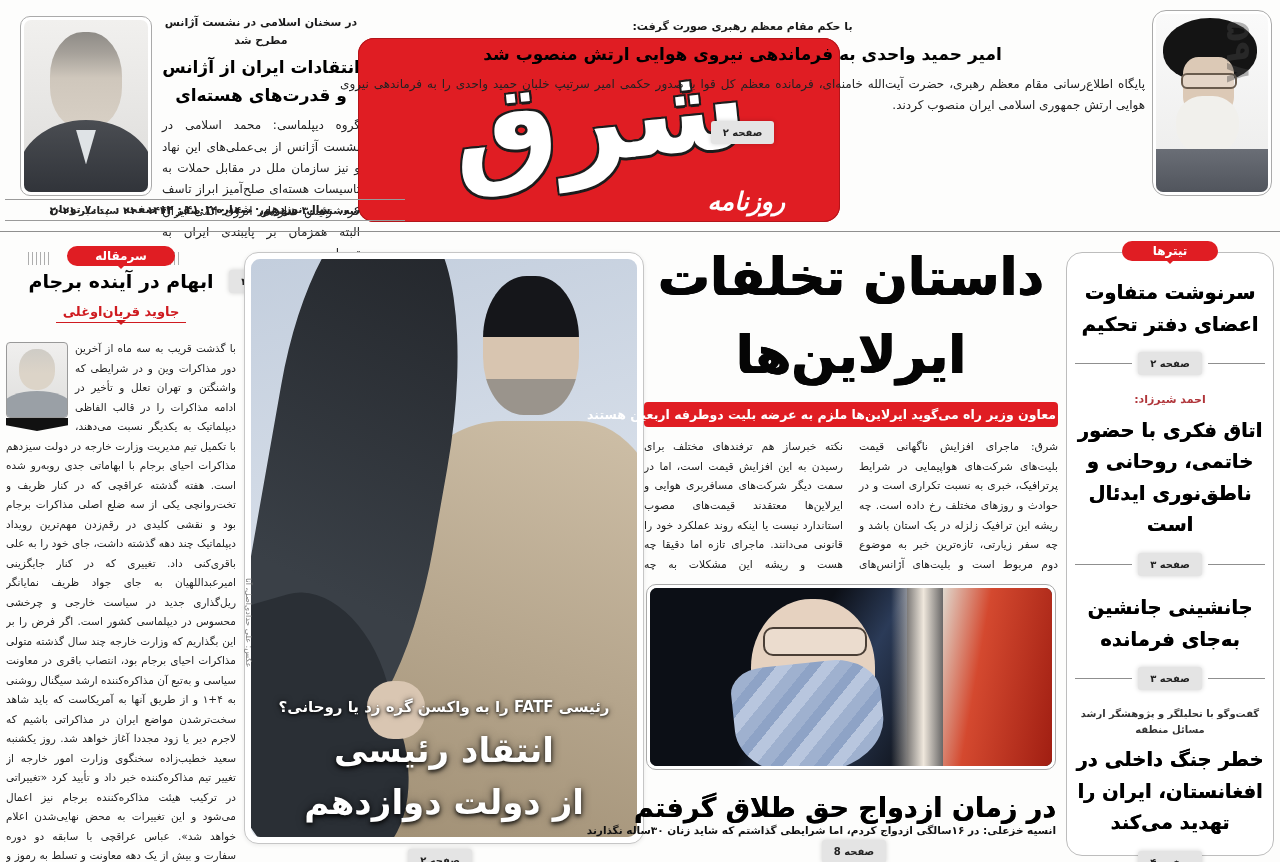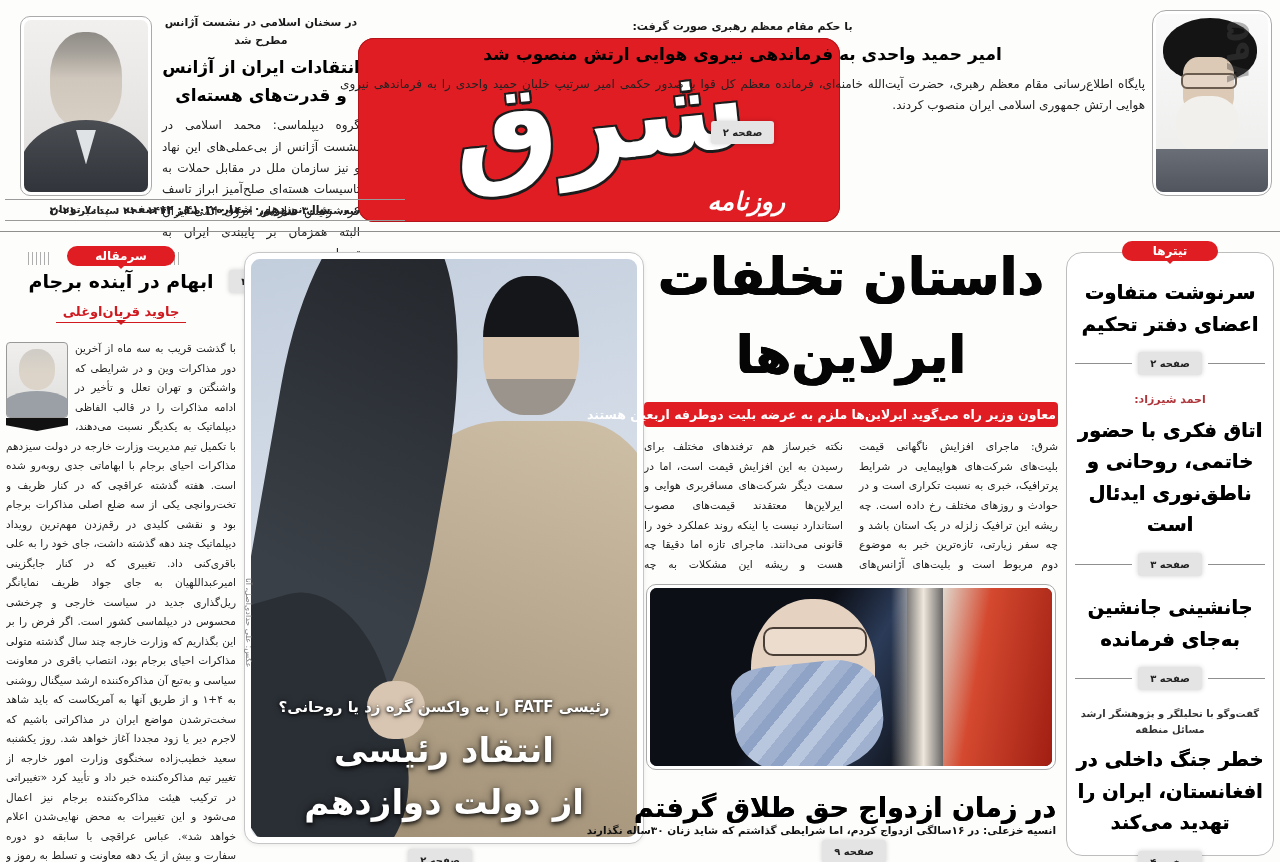--- a/index.html
+++ b/index.html
@@ -249,21 +249,21 @@
       <div class="w-hijab"></div>
       <div class="w-light"></div>
       <div class="w-red"></div>
       <div class="w-face"></div>
       <div class="w-glasses"></div>
       <div class="w-mask"></div>
     </div>
   </div>
   <div class="woman-kicker">انسیه خزعلی: در ۱۶سالگی ازدواج کردم، اما شرایطی گذاشتم که شاید زنان ۳۰ساله نگذارند</div>
   <div class="woman-head">در زمان ازدواج حق طلاق گرفتم</div>
-  <div class="woman-badge"><span class="badge">صفحه ۹</span></div>
+  <div class="woman-badge"><span class="badge">صفحه 8</span></div>
 
   <div class="headlines">
     <div class="pill">تیترها</div>
 
     <div class="hl-title">سرنوشت متفاوت اعضای دفتر تحکیم</div>
     <div class="hl-sep">
         <span class="badge">صفحه ۲</span>
       </div>
 
     <div class="hl-kicker red">احمد شیرزاد:</div>

